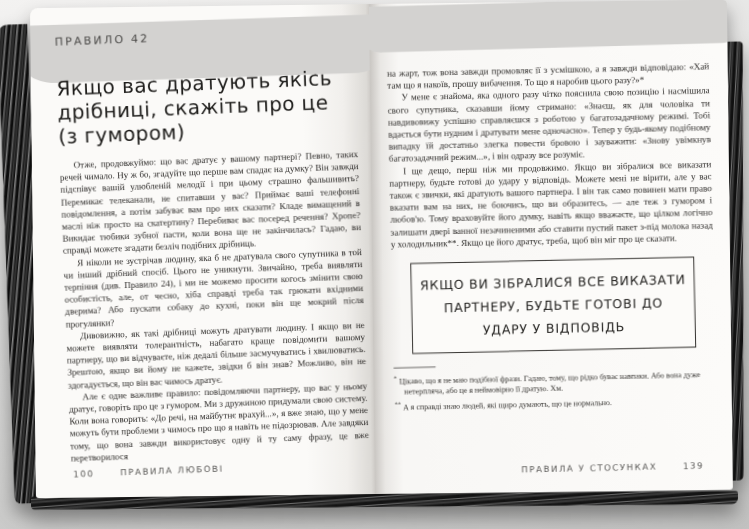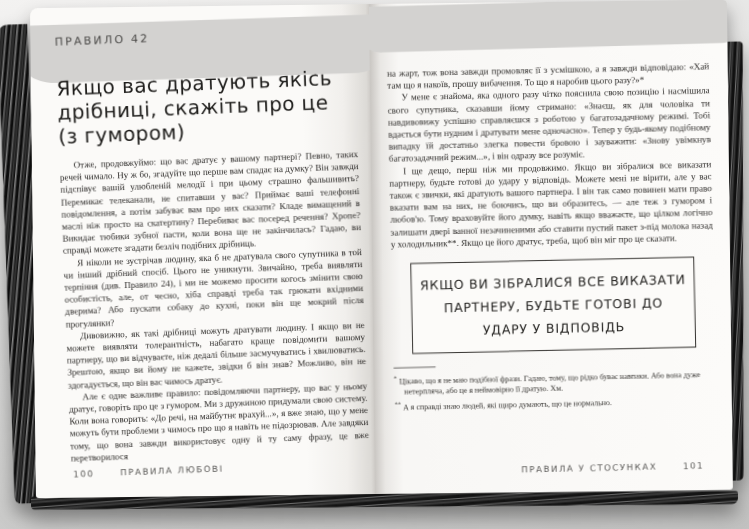--- a/index.html
+++ b/index.html
@@ -184,19 +184,19 @@
             <span class="fn-marker">*</span><span>Цікаво, що я не маю подібної фрази. Гадаю, тому, що рідко буває навпаки. Або вона дуже нетерпляча, або це я неймовірно її дратую. Хм.</span>
           </div>
           <div class="footnote">
             <span class="fn-marker">**</span><span>А я справді знаю людей, які щиро думають, що це нормально.</span>
           </div>
         </div>
 
         <div class="page-footer">
           <span>ПРАВИЛА У СТОСУНКАХ</span>
           <span class="gap"></span>
-          <span>101</span>
+          <span>139</span>
         </div>
       </div>
     </div>
 
   </div>
 </div>
 
 </body></html>

